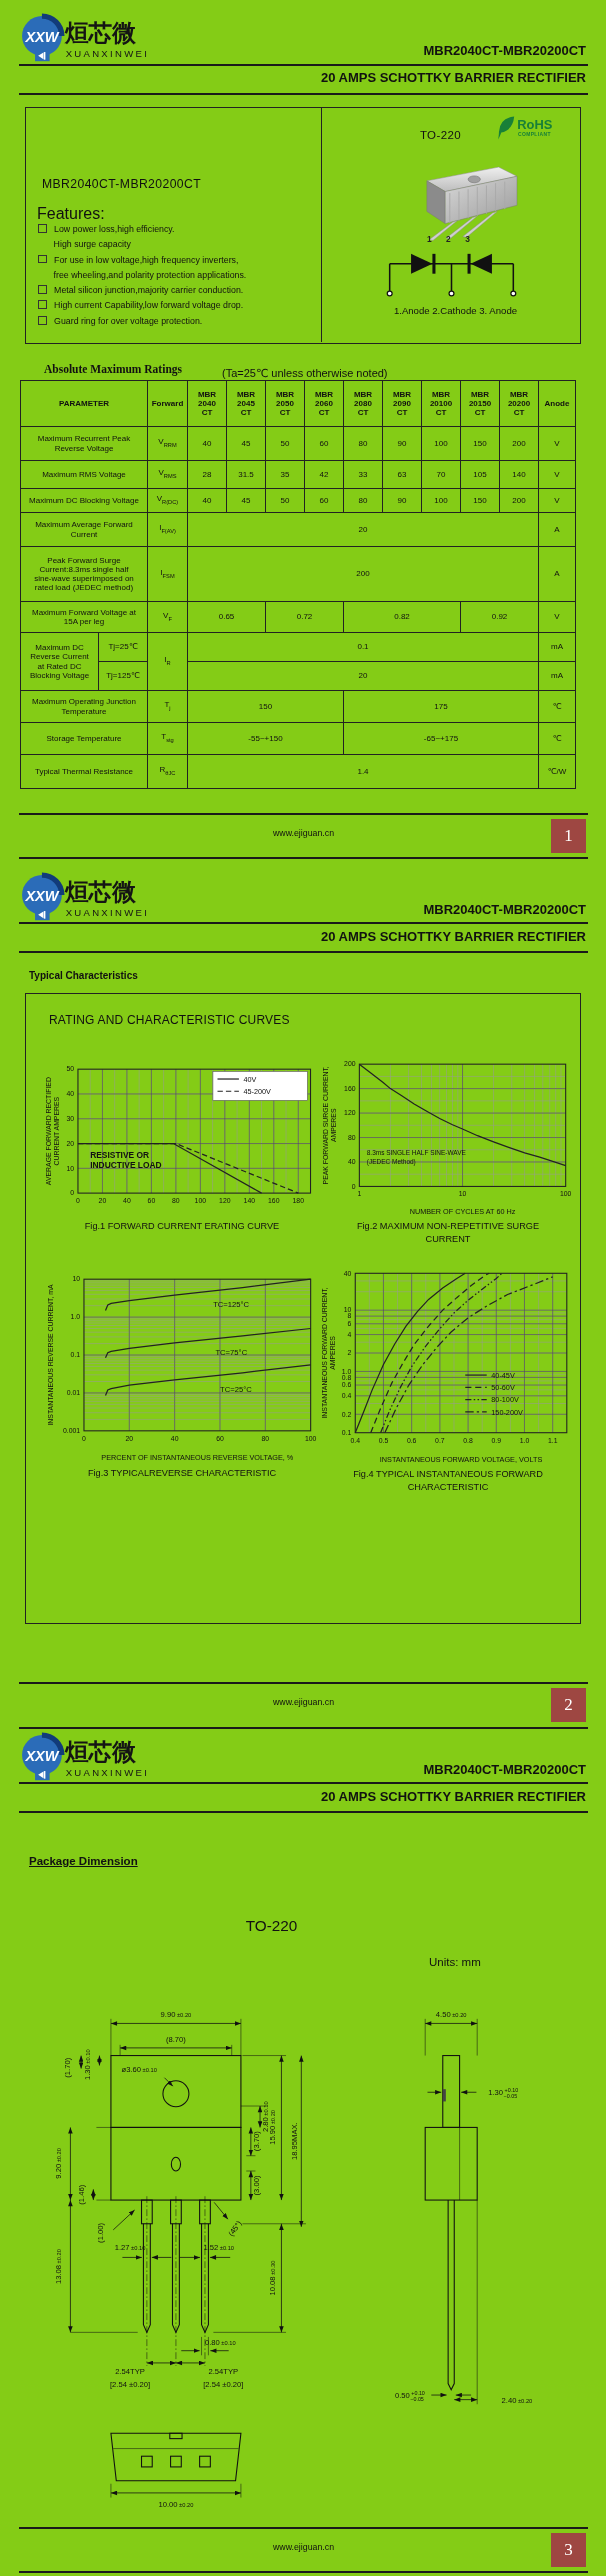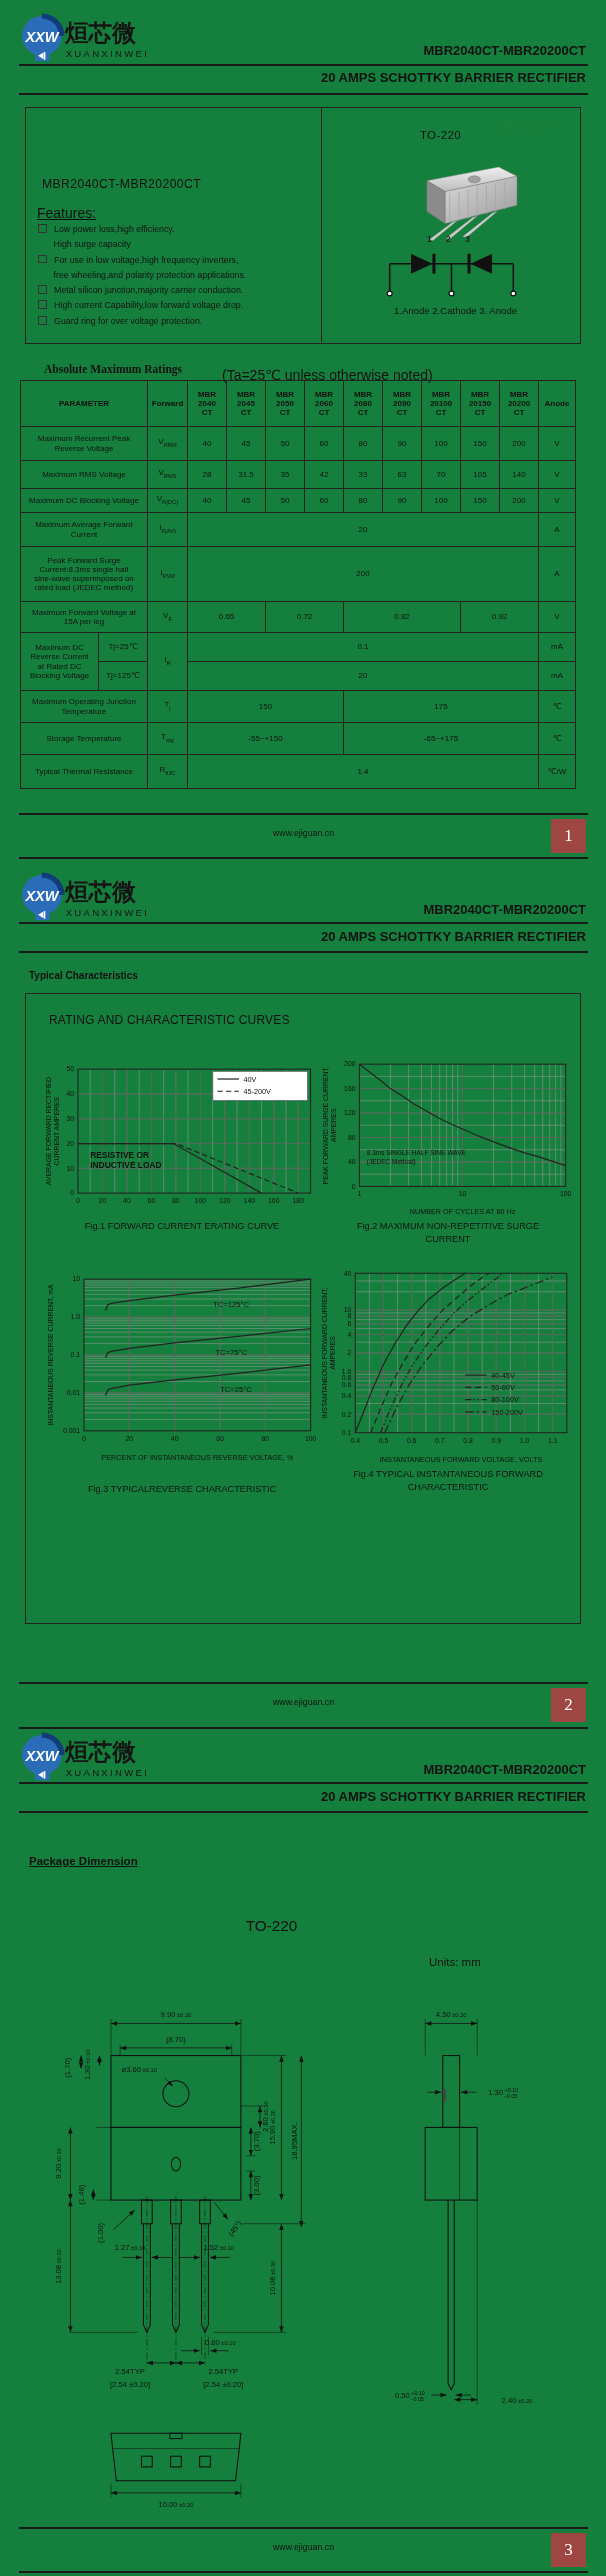--- a/index.html
+++ b/index.html
@@ -1,30 +1,30 @@
 <!DOCTYPE html>
 <html style="font-size:12.2px"><head>
 <meta charset="utf-8">
 <style>
   html,body{margin:0;padding:0;background:#ffffff;}
   body{font-family:"Liberation Sans","DejaVu Sans",sans-serif;color:#111;}
-  #page{position:relative;width:607px;height:2576px;background:#15803d;overflow:hidden;}
+  #page{position:relative;width:607px;height:2576px;background:#84cc16;overflow:hidden;}
   .abs{position:absolute;}
   .hdr-title{font-size:13px;font-weight:700;text-align:right;letter-spacing:0px;}
   .rule{background:#1a1a1a;height:1.5px;}
   .rule-thick{background:#1a1a1a;height:1.9px;}
   .boxed{border:1.2px solid #222;}
   .part-title{font-size:12.2px;font-weight:400;letter-spacing:0.4px;}
-  .features-h{font-size:14px;text-decoration:underline;}
+  .features-h{font-size:16px;}
   .feat-line{font-size:8.8px;line-height:15.3px;white-space:nowrap;}
   .feat-line .cb{display:inline-block;width:6.9px;height:6.9px;border:0.9px solid #333;margin-right:6.9px;vertical-align:-0.8px;}
   .feat-cont{padding-left:15.3px;}
   .pkg-name{font-size:11.5px;letter-spacing:0.4px;}
   .sec-h{font-size:11.5px;font-weight:700;}
-  .note{font-size:14px;}
+  .note{font-size:11px;}
   table{border-collapse:collapse;table-layout:fixed;}
   td{border:0.9px solid #222;text-align:center;vertical-align:middle;font-size:8px;padding:0.8px 0.8px;line-height:9.2px;}
   td.b{font-weight:700;}
   .pre{white-space:pre-line;}
   sub{font-size:5.7px;}
   .footer-url{font-size:8.8px;text-align:center;}
   .page-badge{color:#fff;font-family:"Liberation Serif","DejaVu Serif",serif;font-size:17px;display:flex;align-items:center;justify-content:center;}
   .fig-cap{font-size:9.2px;text-align:center;line-height:13px;}
   .typchar-h{font-size:10px;font-weight:700;}
   .curves-t{font-size:12px;letter-spacing:0.2px;}
@@ -498,21 +498,21 @@
         <text x="47" y="213" font-size="9" text-anchor="end" fill="#111">0.001</text>
         <text x="200" y="248" font-size="9.5" text-anchor="middle" fill="#111">PERCENT OF INSTANTANEOUS REVERSE VOLTAGE, %</text>
         <text transform="translate(11,111) rotate(-90)" font-size="9" text-anchor="middle" fill="#111"><tspan x="0" dy="0">INSTANTANEOUS REVERSE CURRENT, mA</tspan></text>
         <polyline points="80.1,52.8 83.1,45.6 87.5,43.6 111.2,40.1 170.4,32.8 259.2,23.0 348.0,12.0" fill="none" stroke="#222" stroke-width="1.6"></polyline>
         <polyline points="80.1,114.5 83.1,108.0 87.5,106.2 111.2,102.3 170.4,95.1 259.2,86.0 348.0,76.4" fill="none" stroke="#222" stroke-width="1.6"></polyline>
         <polyline points="80.1,164.0 83.1,156.6 87.5,154.9 111.2,150.4 170.4,143.6 259.2,134.2 348.0,123.9" fill="none" stroke="#222" stroke-width="1.6"></polyline>
         <text x="220.72" y="47.70169675283498" font-size="10" fill="#111"><tspan x="220.72" dy="0">TC=125°C</tspan></text>
         <text x="223.67999999999998" y="111" font-size="10" fill="#111"><tspan x="223.67999999999998" dy="0">TC=75°C</tspan></text>
         <text x="229.6" y="159.45112969603807" font-size="10" fill="#111"><tspan x="229.6" dy="0">TC=25°C</tspan></text>
       </svg>
-    <div class="fig-cap" style="margin-top:17px;">Fig.3 TYPICALREVERSE CHARACTERISTIC</div>
+    <div class="fig-cap" style="margin-top:1px;">Fig.3 TYPICALREVERSE CHARACTERISTIC</div>
   </div>
   <div class="abs" style="left:320px;top:1264px;width:256px;">
     <svg width="256" height="201" viewBox="0 0 334 262">
         <line x1="64.4" y1="12" x2="64.4" y2="220" stroke="#999" stroke-width="0.7"></line>
         <line x1="82.8" y1="12" x2="82.8" y2="220" stroke="#999" stroke-width="0.7"></line>
         <line x1="101.20000000000002" y1="12" x2="101.20000000000002" y2="220" stroke="#999" stroke-width="0.7"></line>
         <line x1="119.6" y1="12" x2="119.6" y2="220" stroke="#999" stroke-width="0.7"></line>
         <line x1="138" y1="12" x2="138" y2="220" stroke="#999" stroke-width="0.7"></line>
         <line x1="156.39999999999998" y1="12" x2="156.39999999999998" y2="220" stroke="#999" stroke-width="0.7"></line>
         <line x1="174.8" y1="12" x2="174.8" y2="220" stroke="#999" stroke-width="0.7"></line>

